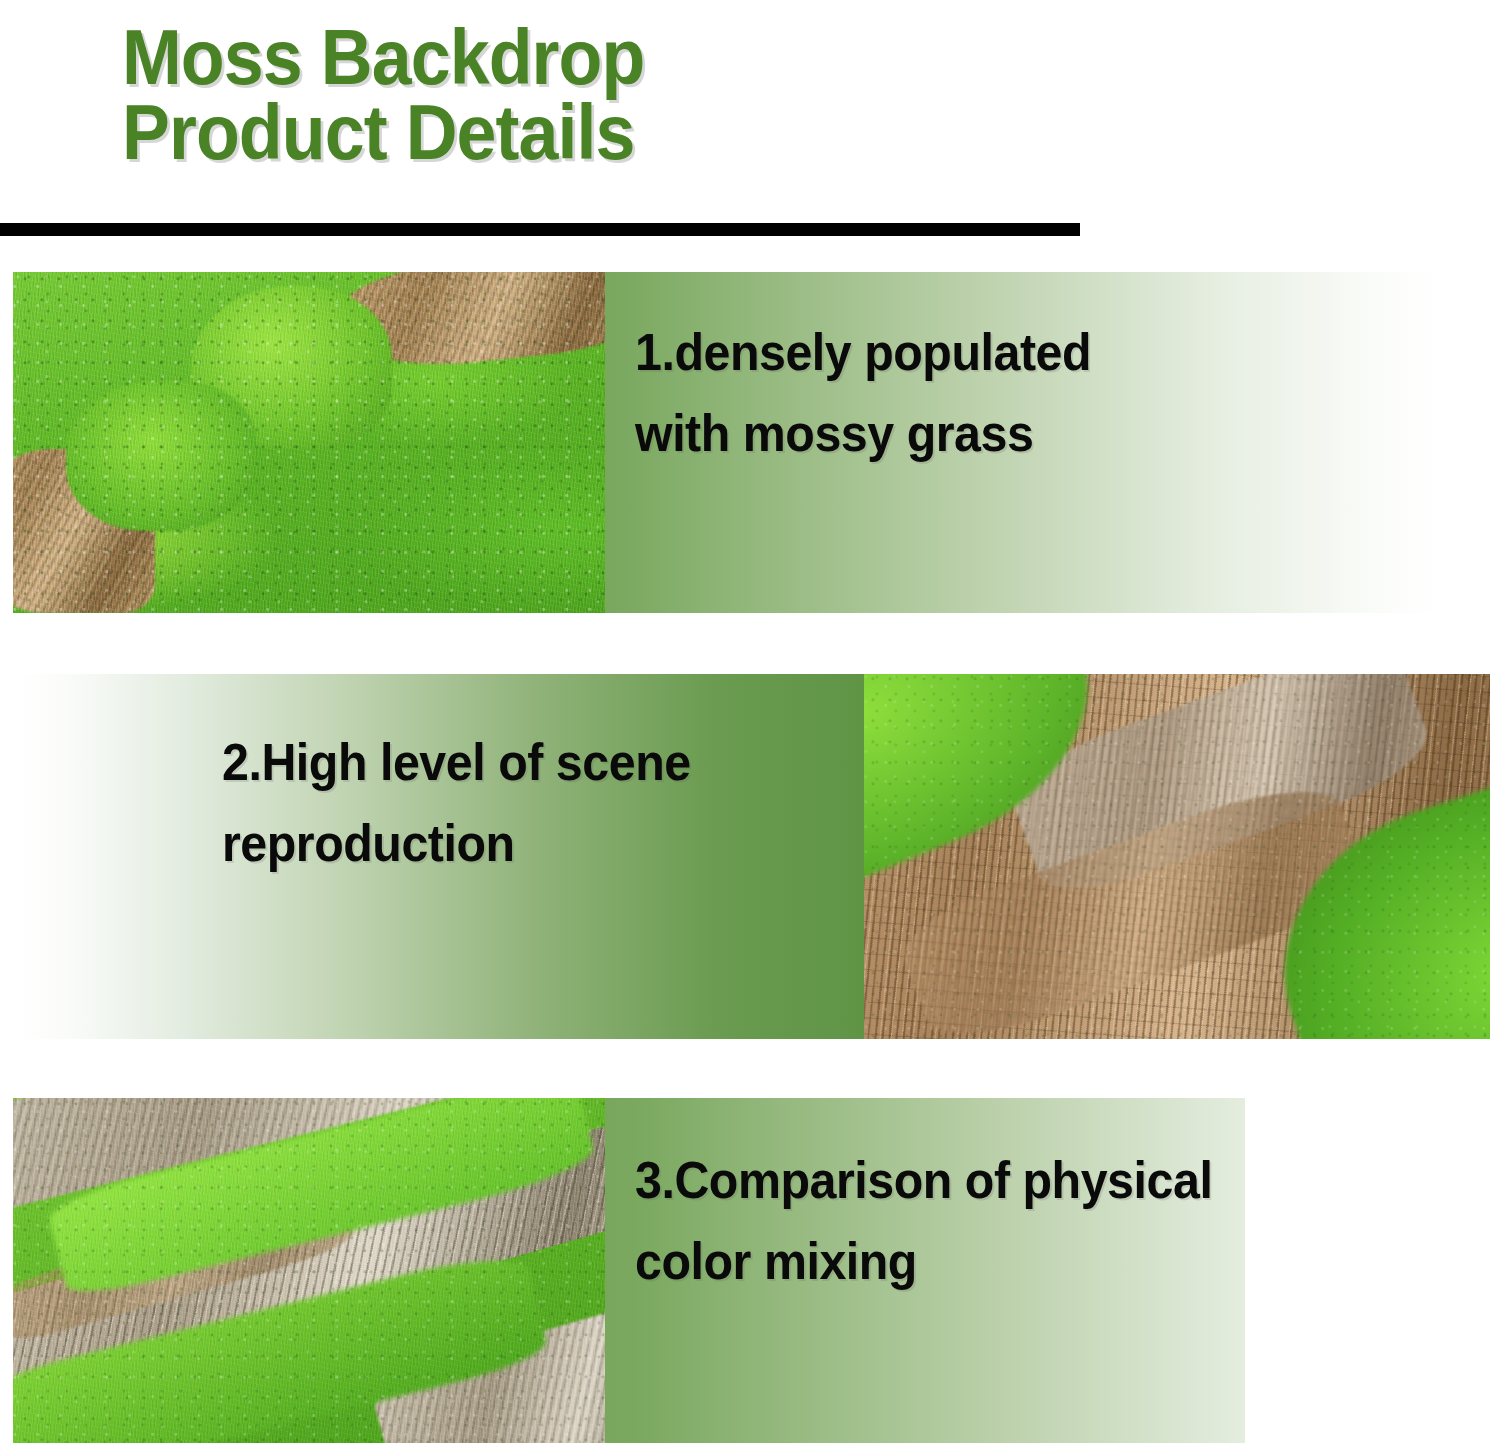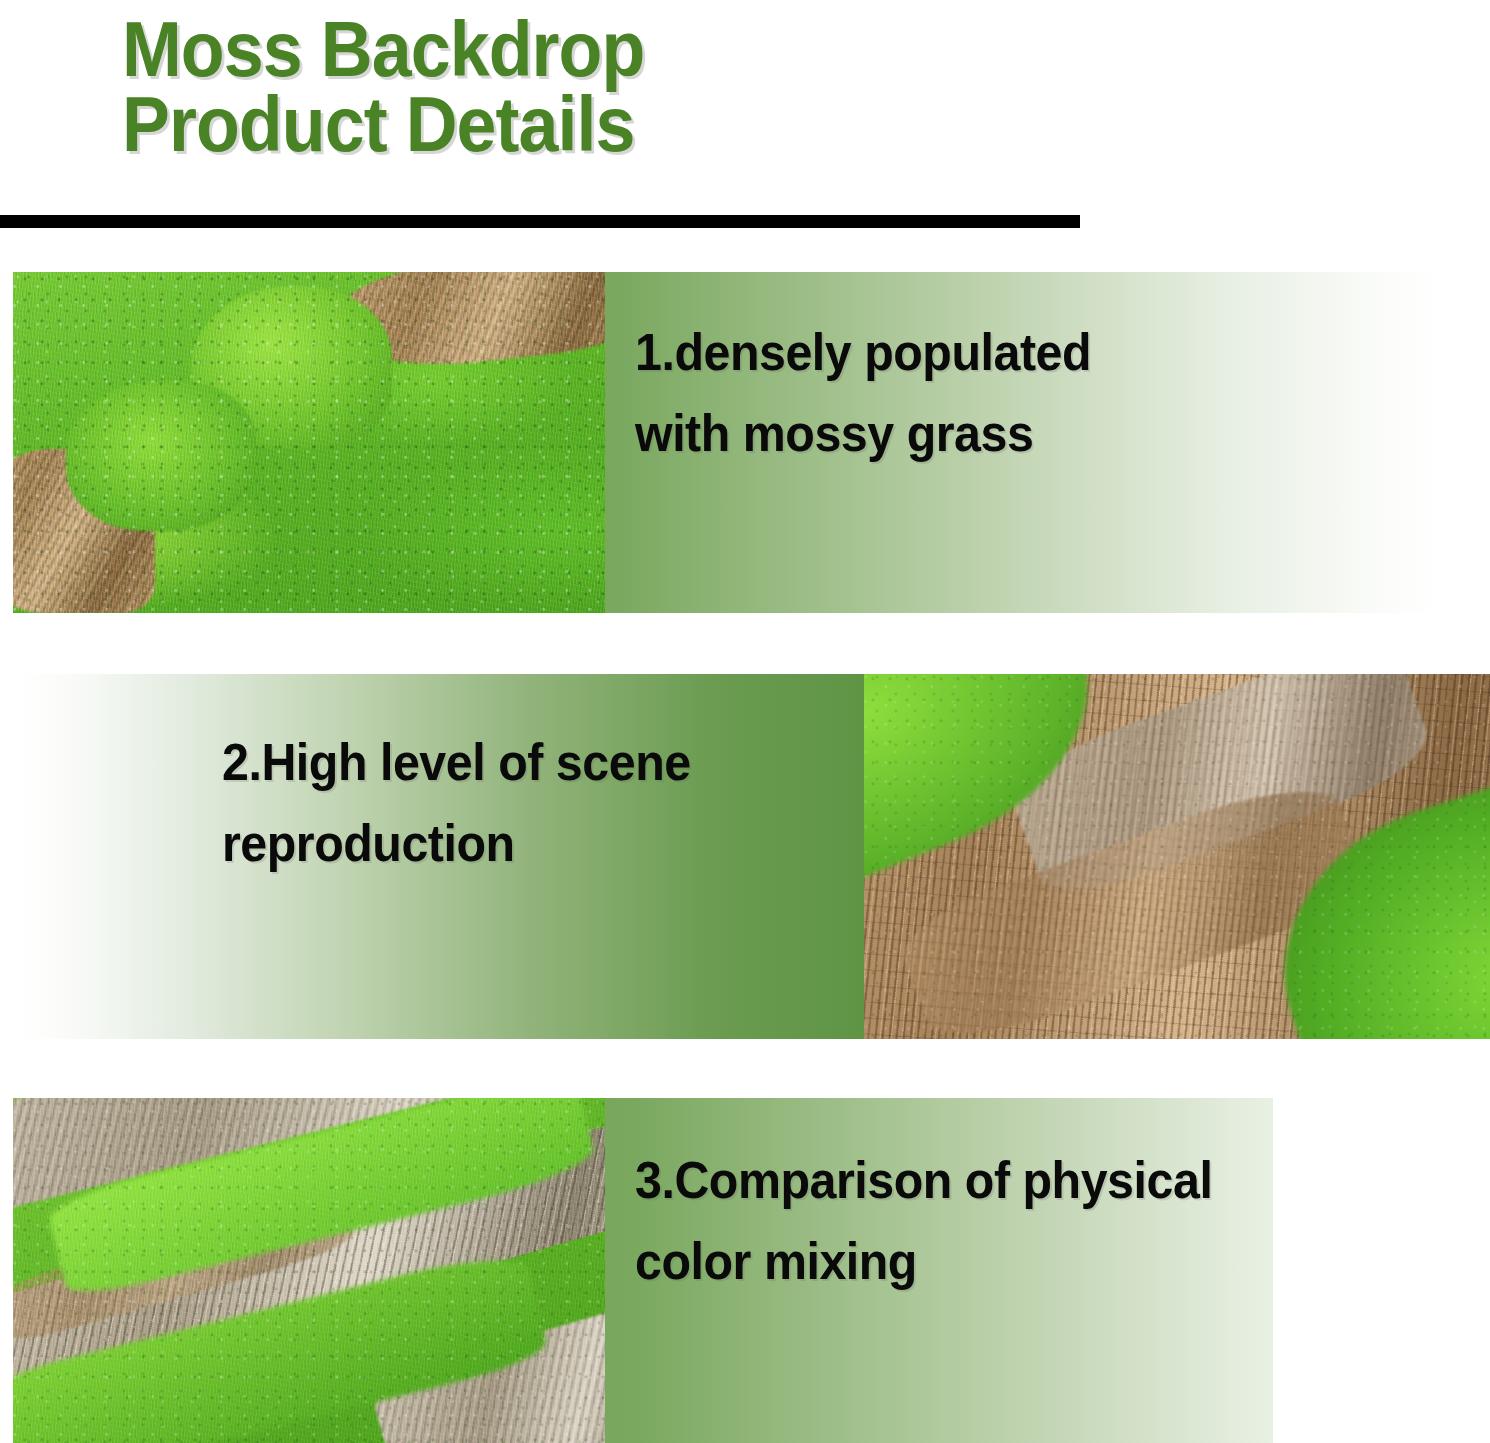--- a/index.html
+++ b/index.html
@@ -6,21 +6,21 @@
   body{
     width:1490px;height:1443px;
     background:#ffffff;
     font-family:"Liberation Sans", sans-serif;
     overflow:hidden;
     position:relative;
   }
 
   
   .header{
-    position:absolute;left:0;top:4px;width:1490px;height:250px;
+    position:absolute;left:0;top:12px;width:1490px;height:250px;
   }
   .title{
     position:absolute;left:122px;top:8px;
     width:1000px;
     font-family:"Liberation Sans", sans-serif;
     font-weight:bold;
     font-size:78px;
     line-height:0.96;
     letter-spacing:-1px;
     color:#4a8226;
@@ -31,21 +31,20 @@
   }
   .rule{
     position:absolute;left:0px;top:211px;width:1080px;height:13px;
     background:#000000;
   }
 
   
   .panel{
     position:absolute;
     overflow:hidden;
-    padding-left:28px;
   }
   #panel-1{left:13px;top:272px;width:1435px;height:341px;}
   #panel-2{left:0px;top:674px;width:1490px;height:365px;}
   #panel-3{left:13px;top:1098px;width:1232px;height:345px;}
 
   .band{
     position:absolute;top:0;height:100%;
   }
   
   .band.fade-right{

